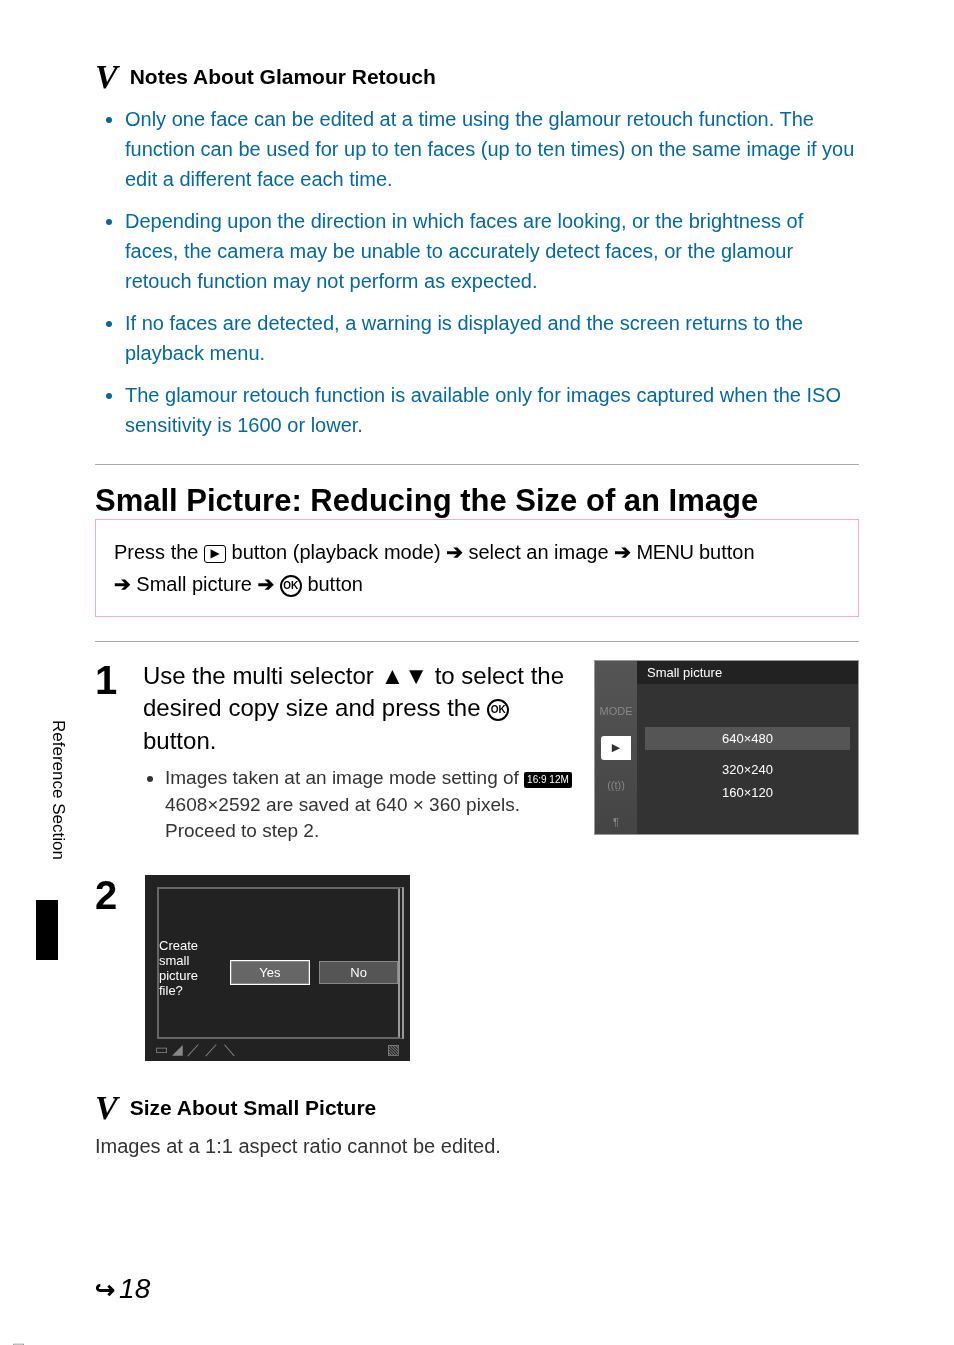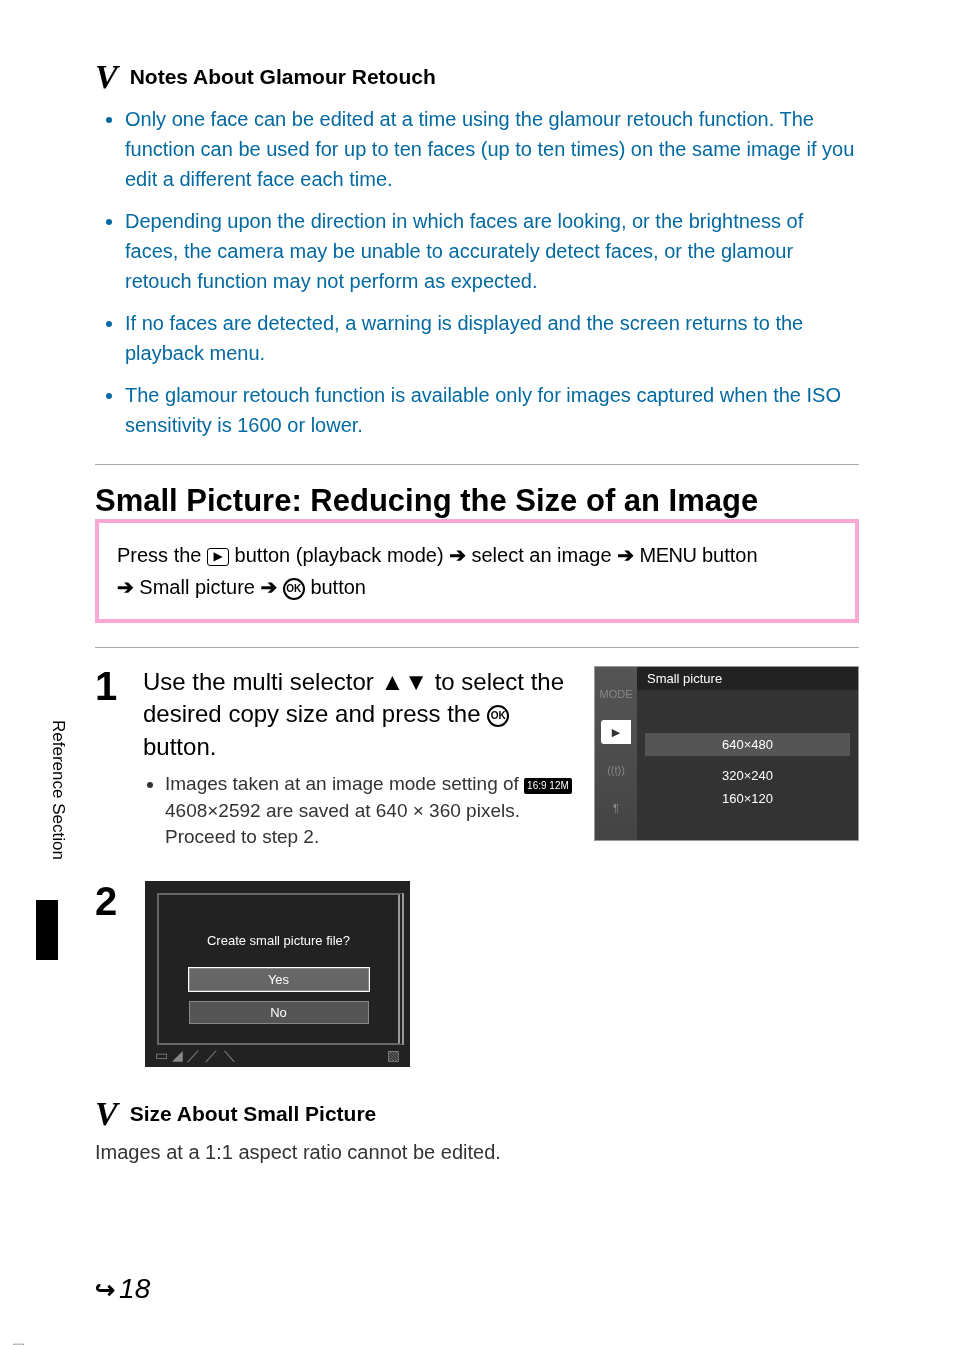--- a/index.html
+++ b/index.html
@@ -44,21 +44,21 @@
     .hr {
       border: none;
       border-top: 1px solid #aaa;
       margin: 18px 0;
     }
     .section-title {
       font-size: 31px;
       font-weight: bold;
     }
     .breadcrumb-box {
-      border: 4px solid #f9a8d4;
+      border: 1px solid #f9a8d4;
       padding: 16px 18px;
       font-size: 20px;
       line-height: 1.6;
       margin-bottom: 24px;
       font-weight: 300;
     }
     .inline-icon {
       display: inline-flex;
       vertical-align: middle;
       align-items: center;
@@ -132,21 +132,21 @@
       height: 175px;
       background: #fff;
     }
     .screen1-left {
       width: 42px;
       background: linear-gradient(#555,#444);
       display: flex;
       flex-direction: column;
       align-items: center;
       justify-content: flex-start;
-      padding-top: 15px;
+      padding-top: 38px;
       gap: 14px;
       color: #888;
       font-size: 11px;
     }
     .screen1-left .tab {
       width: 30px; height: 24px;
       display:flex;align-items:center;justify-content:center;
       border-radius: 3px 0 0 3px;
     }
     .screen1-left .tab.active {
@@ -199,21 +199,21 @@
     }
     .screen2-inner {
       position: absolute;
       top: 12px;
       bottom: 22px;
       left: 12px;
       right: 6px;
       border: 2px solid #666;
       border-right: 6px double #999;
       display: flex;
-      flex-direction: column;
+      flex-direction: row;
       align-items: center;
       justify-content: center;
       gap: 10px;
       padding-top: 20px;
     }
     .screen2-btn {
       width: 180px;
       text-align: center;
       padding: 3px 0;
       background: #555;

